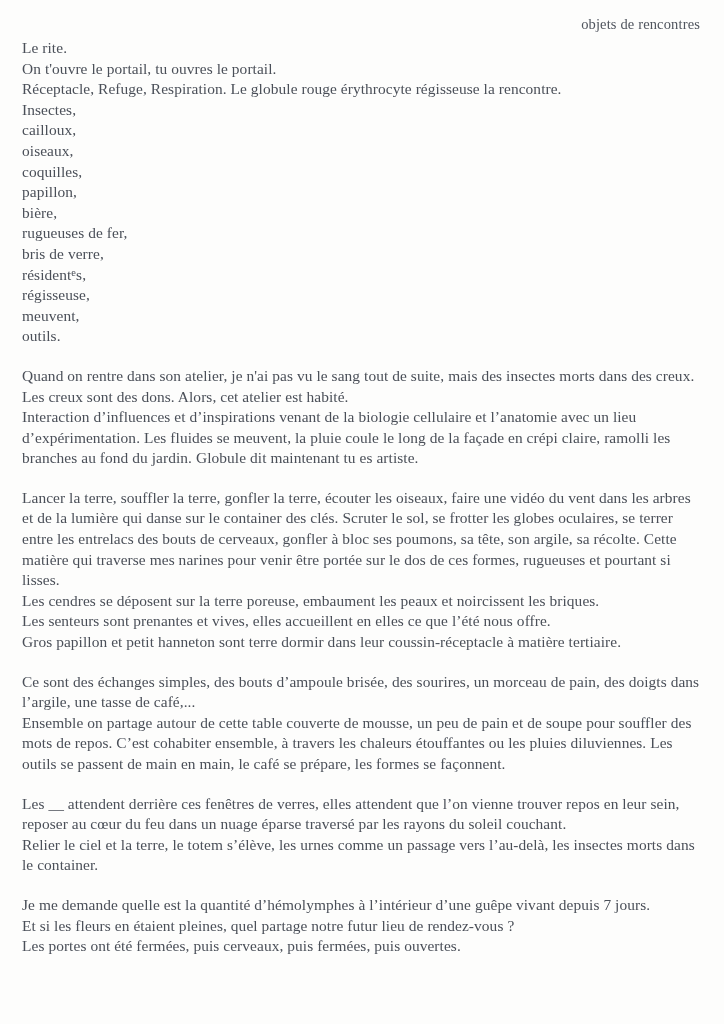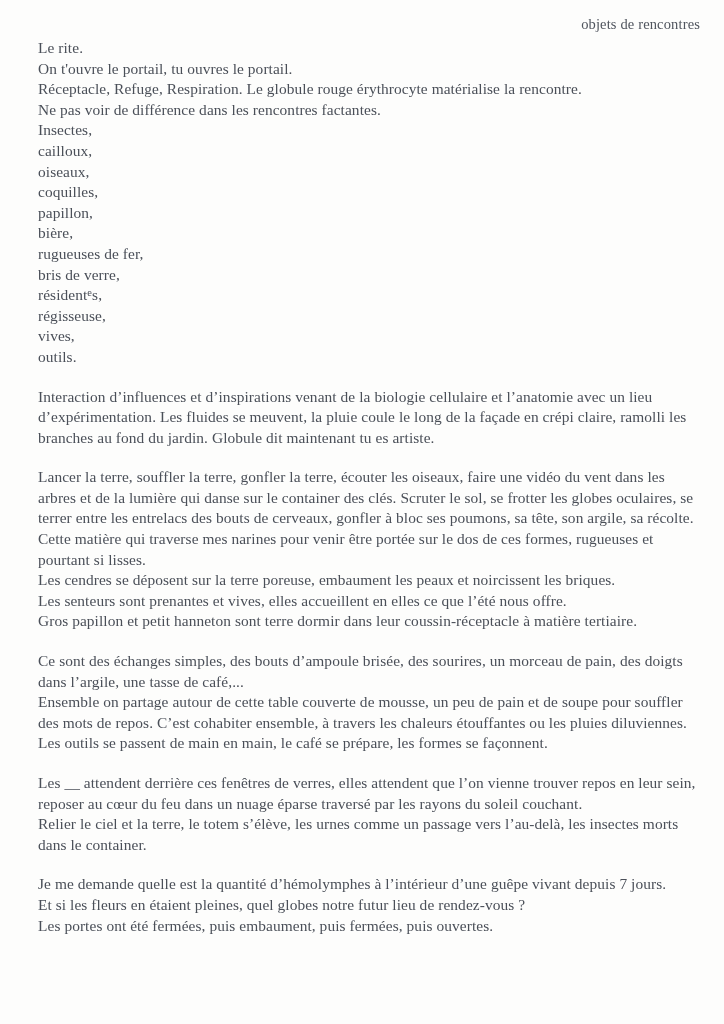--- a/index.html
+++ b/index.html
@@ -40,21 +40,21 @@
     line-height: 20.6px;
     color: #4a4f58;
     letter-spacing: 0.005em;
     text-align: left;
     white-space: normal;
   }
   .para {
     margin: 0;
   }
   .block {
-    margin: 0 0 19px 16px;
+    margin: 0 0 19px 0;
   }
   .block.tight {
     margin-bottom: 0;
   }
   .list-line {
     font-size: 15.4px;
     line-height: 20.6px;
   }
   sup.inline-sup {
     font-size: 0.68em;
@@ -78,63 +78,63 @@
 <div class="page">
 
   <div class="running-head">objets de rencontres</div>
 
   <div class="body-col">
 
     <div class="block tight">
       <div id="opening-lines">
           <p class="line para">Le rite.</p>
           <p class="line para">On t'ouvre le portail, tu ouvres le portail.</p>
-          <p class="line para">Réceptacle, Refuge, Respiration. Le globule rouge érythrocyte matérialise la rencontre.</p>
-          <p class="line para">Ne pas voir de différence dans les rencontres factantes.</p>
+          <p class="line para">Réceptacle, Refuge, Respiration. Le globule rouge érythrocyte régisseuse la rencontre.</p>
         </div>
     </div>
 
     <div class="block">
       <div id="list-lines">
           <p class="line list-line para">Insectes,</p>
           <p class="line list-line para">cailloux,</p>
           <p class="line list-line para">oiseaux,</p>
           <p class="line list-line para">coquilles,</p>
           <p class="line list-line para">papillon,</p>
           <p class="line list-line para">bière,</p>
           <p class="line list-line para">rugueuses de fer,</p>
           <p class="line list-line para">bris de verre,</p>
           <p class="line list-line para"><span>résident</span><sup class="inline-sup">e</sup><span>s,</span></p>
           <p class="line list-line para">régisseuse,</p>
-          <p class="line list-line para">vives,</p>
+          <p class="line list-line para">meuvent,</p>
           <p class="line list-line para">outils.</p>
         </div>
     </div>
 
     <div id="body-blocks">
         <div class="block">
+          <p class="line para">Quand on rentre dans son atelier, je n'ai pas vu le sang tout de suite, mais des insectes morts dans des creux. Les creux sont des dons. Alors, cet atelier est habité.</p>
           <p class="line para">Interaction d’influences et d’inspirations venant de la biologie cellulaire et l’anatomie avec un lieu d’expérimentation. Les fluides se meuvent, la pluie coule le long de la façade en crépi claire, ramolli les branches au fond du jardin. Globule dit maintenant tu es artiste.</p>
         </div>
         <div class="block">
           <p class="line para">Lancer la terre, souffler la terre, gonfler la terre, écouter les oiseaux, faire une vidéo du vent dans les arbres et de la lumière qui danse sur le container des clés. Scruter le sol, se frotter les globes oculaires, se terrer entre les entrelacs des bouts de cerveaux, gonfler à bloc ses poumons, sa tête, son argile, sa récolte. Cette matière qui traverse mes narines pour venir être portée sur le dos de ces formes, rugueuses et pourtant si lisses.</p>
           <p class="line para">Les cendres se déposent sur la terre poreuse, embaument les peaux et noircissent les briques.</p>
           <p class="line para">Les senteurs sont prenantes et vives, elles accueillent en elles ce que l’été nous offre.</p>
           <p class="line para">Gros papillon et petit hanneton sont terre dormir dans leur coussin-réceptacle à matière tertiaire.</p>
         </div>
         <div class="block">
           <p class="line para">Ce sont des échanges simples, des bouts d’ampoule brisée, des sourires, un morceau de pain, des doigts dans l’argile, une tasse de café,...</p>
           <p class="line para">Ensemble on partage autour de cette table couverte de mousse, un peu de pain et de soupe pour souffler des mots de repos. C’est cohabiter ensemble, à travers les chaleurs étouffantes ou les pluies diluviennes. Les outils se passent de main en main, le café se prépare, les formes se façonnent.</p>
         </div>
         <div class="block">
           <p class="line para">Les __ attendent derrière ces fenêtres de verres, elles attendent que l’on vienne trouver repos en leur sein, reposer au cœur du feu dans un nuage éparse traversé par les rayons du soleil couchant.</p>
           <p class="line para">Relier le ciel et la terre, le totem s’élève, les urnes comme un passage vers l’au-delà, les insectes morts dans le container.</p>
         </div>
         <div class="block">
           <p class="line para">Je me demande quelle est la quantité d’hémolymphes à l’intérieur d’une guêpe vivant depuis 7 jours.</p>
-          <p class="line para">Et si les fleurs en étaient pleines, quel globes notre futur lieu de rendez-vous ?</p>
-          <p class="line para">Les portes ont été fermées, puis embaument, puis fermées, puis ouvertes.</p>
+          <p class="line para">Et si les fleurs en étaient pleines, quel partage notre futur lieu de rendez-vous ?</p>
+          <p class="line para">Les portes ont été fermées, puis cerveaux, puis fermées, puis ouvertes.</p>
         </div>
       </div>
 
   </div>
 
 
 </div>
 
 </body></html>

